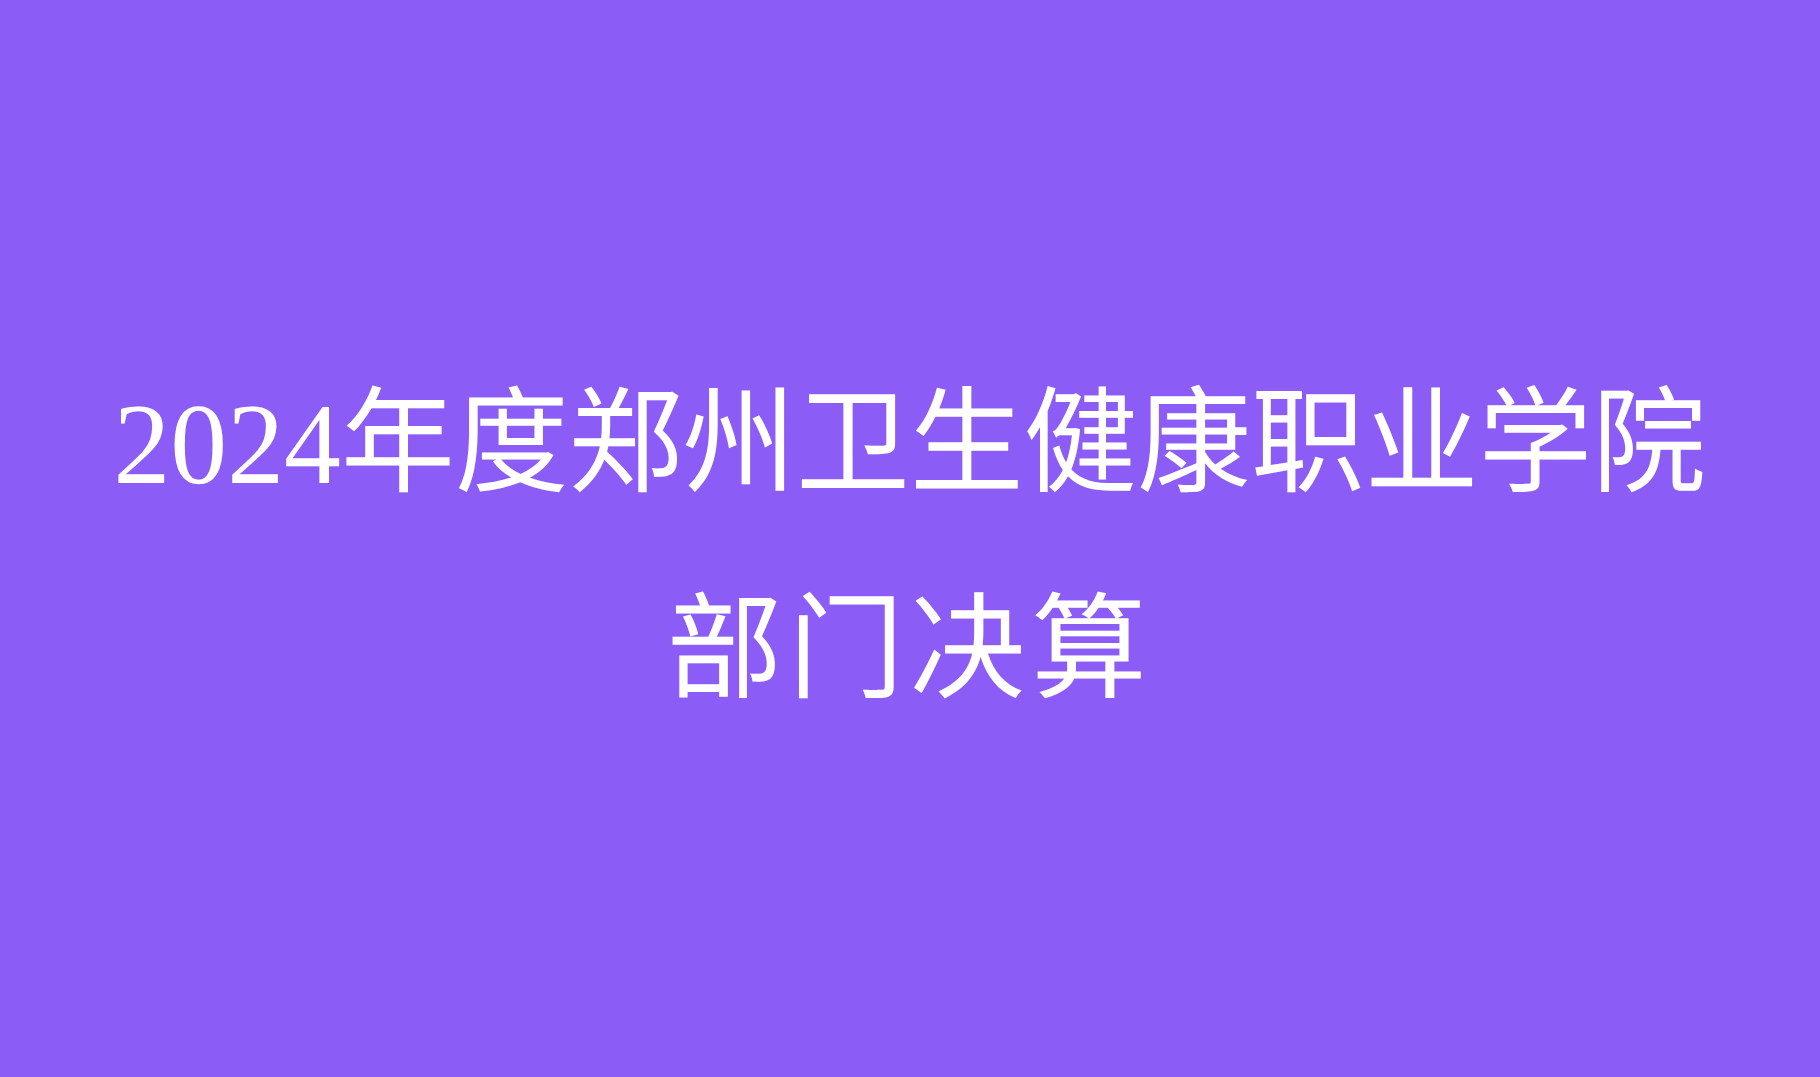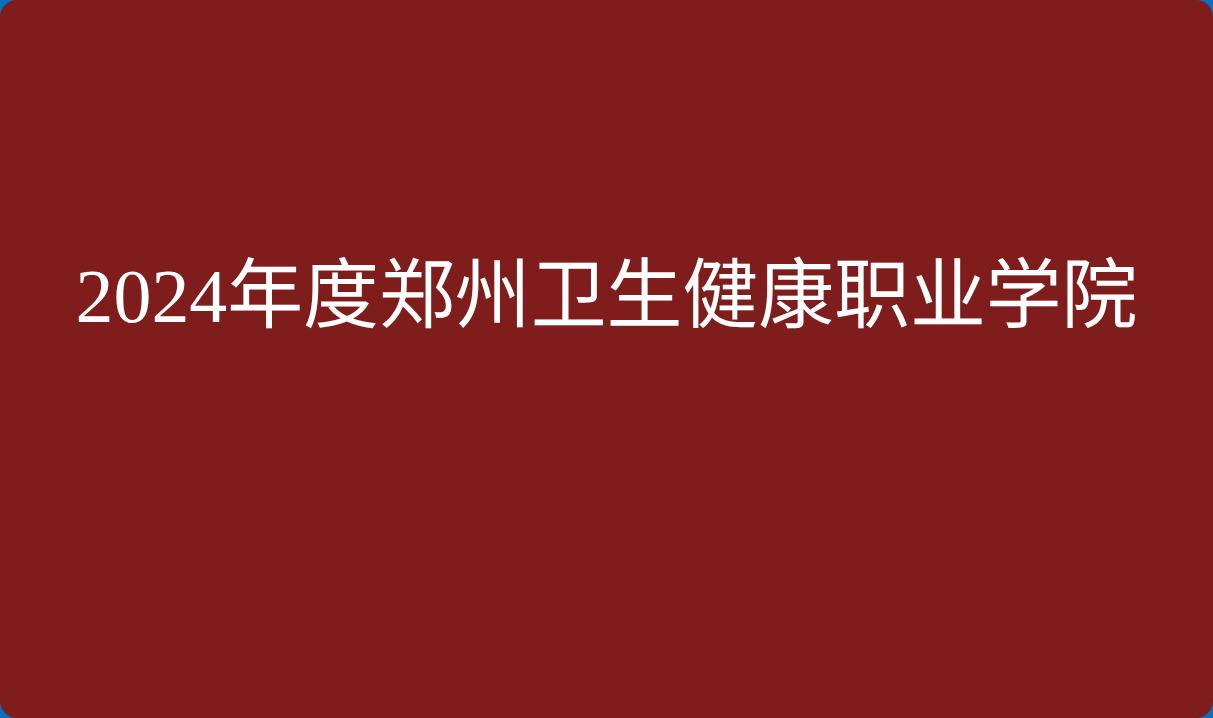--- a/index.html
+++ b/index.html
@@ -65,22 +65,23 @@
 
   .title-line--secondary {
     margin-top: 60px;
     font-size: 77px;
     letter-spacing: 4px;
   }
 </style>
 </head>
 <body style="background: rgb(6, 112, 192);">
 
-<div class="cover" style="background: #7f1d1d; border-radius: 17px;">
+<div class="cover" style="background: #8b5cf6;">
 
   <div class="title-block">
 
     <div class="title-line title-line--primary" style="color: rgb(255, 255, 255);">2024年度郑州卫生健康职业学院</div>
 
+    <div class="title-line title-line--secondary" style="color: rgb(255, 255, 255);">部门决算</div>
 
   </div>
 
 </div>
 
 </body></html>

